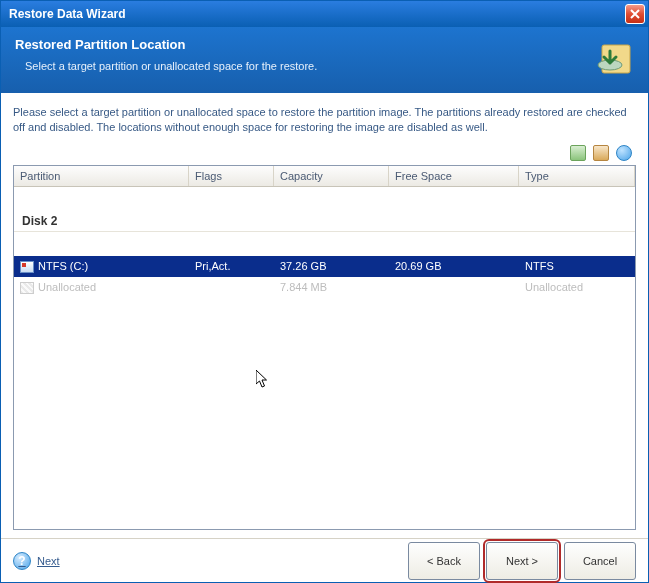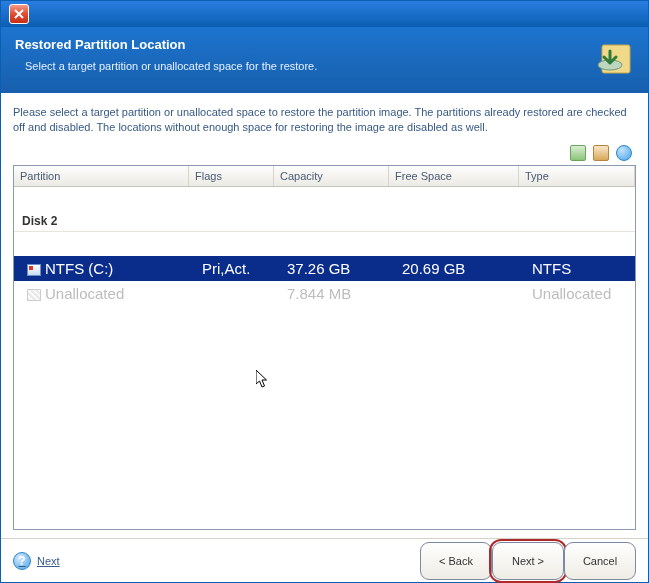--- a/index.html
+++ b/index.html
@@ -128,23 +128,23 @@
   .group-row {
     background: #fff;
     border-bottom: 1px solid #e7e4da;
     padding: 3px 8px;
     font-weight: bold;
     font-size: 12px;
     color: #333;
   }
   .data-row {
     display: flex;
-    font-size: 15px;
-    padding: 2px 7px;
-    align-items: flex-end;
+    font-size: 11px;
+    padding: 2px 0;
+    align-items: flex-start;
   }
   .data-row.selected {
     background: #0a2d8c;
     color: #fff;
   }
   .data-row.disabled {
     color: #bdbdbd;
   }
   .data-row .col {
     padding: 2px 6px;
@@ -204,23 +204,24 @@
     justify-content: center;
     font-size: 12px;
     text-decoration: none;
   }
   .spacer { flex: 1; }
   .btn {
     min-width: 72px;
     height: 38px;
     background: linear-gradient(to bottom, #fefefe, #eeece4);
     border: 1px solid #7a8aa0;
-    border-radius: 9px;
+    border-radius: 3px;
     font-size: 11px;
     color: #333;
+    margin-left: 6px;
     padding: 0 10px;
     cursor: pointer;
     display: inline-flex;
     align-items: center;
     justify-content: center;
     text-decoration: underline;
     text-decoration-color: transparent;
   }
   .btn.highlight {
     outline: 2px solid #b02a2a;
@@ -234,20 +235,21 @@
     height: 20px;
     pointer-events: none;
   }
 </style>
 </head>
 <body>
 
 <div class="window">
 
   <div class="titlebar">
+    <span>Restore Data Wizard</span>
     <div class="close-btn">
       <svg width="10" height="10" viewBox="0 0 10 10">
         <path d="M1 1 L9 9 M9 1 L1 9" stroke="#fff" stroke-width="2" fill="none"></path>
       </svg>
     </div>
   </div>
 
   <div class="header-panel">
     <div class="header-title">Restored Partition Location</div>
     <div class="header-sub">Select a target partition or unallocated space for the restore.</div>

